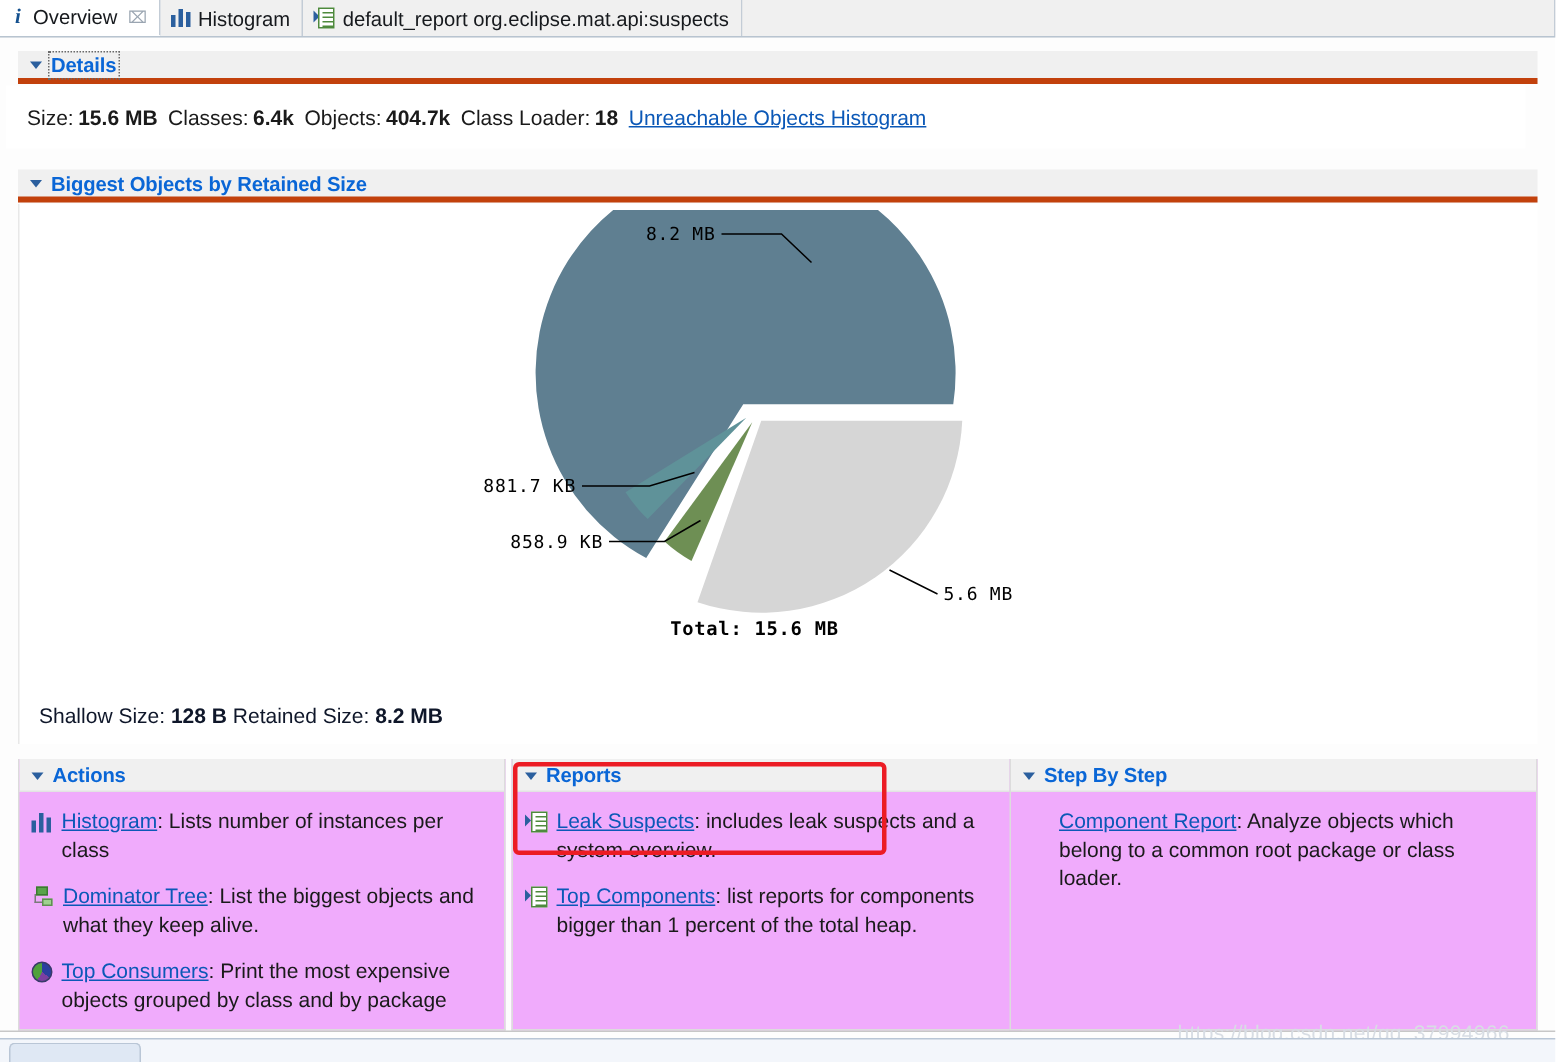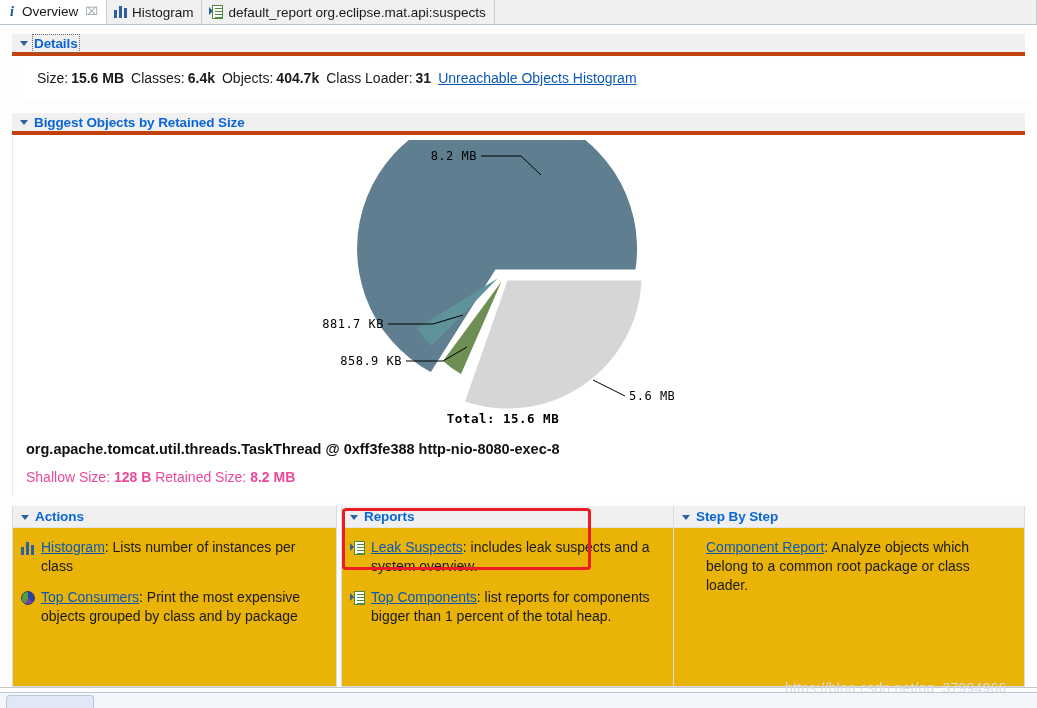--- a/index.html
+++ b/index.html
@@ -107,21 +107,21 @@
     letter-spacing: -0.1px;
   }
   .section-title.focused {
     outline: 1px dotted #6a6a6a;
     outline-offset: 1px;
   }
 
   
   #details-head { position: absolute; left: 12px; top: 34px; width: 1013px; }
   #details-body {
-    position: absolute; left: 23px; top: 57px; width: 1013px; height: 42px;
+    position: absolute; left: 4px; top: 57px; width: 1013px; height: 42px;
     background: #ffffff;
     display: flex; align-items: center;
     padding-left: 14px;
     font-size: 14px; color: #1a1a1a;
   }
   #details-body .k { font-weight: normal; }
   #details-body .v { font-weight: bold; margin-left: 3px; }
   #details-body .sep { display:inline-block; width: 7px; }
   a.link {
     color: #0b58b7; text-decoration: underline; cursor: pointer;
@@ -157,28 +157,28 @@
   }
   .leader { stroke: #000000; stroke-width: 1; fill: none; }
 
   #obj-title {
     position: absolute; left: 13px; top: 305px;
     font-size: 14.5px; font-weight: bold; color: #111111;
     white-space: nowrap;
   }
   #obj-sizes {
     position: absolute; left: 13px; top: 333px;
-    font-size: 14px; color: #ec4899; white-space: nowrap;
+    font-size: 14px; color: #0f172a; white-space: nowrap;
   }
   #obj-sizes b { font-weight: bold; }
 
   
   .panel {
     position: absolute; top: 506px;
-    background: #eab308;
+    background: #f0abfc;
     border: 1px solid #dcdcdc;
     border-top: none;
   }
   #panel-actions { left: 12px; width: 325px; height: 181px; }
   #panel-reports { left: 341px; width: 340px; height: 181px; }
   #panel-steps   { left: 673px; width: 352px; height: 181px; }
   .panel > .section-head { border-bottom: 1px solid #e3e3e3; }
 
   .panel-body {
     padding: 10px 10px 14px 8px;
@@ -298,21 +298,21 @@
     <span class="k">Size:</span>
     <span class="v">15.6 MB</span>
     <span class="sep"></span>
     <span class="k">Classes:</span>
     <span class="v">6.4k</span>
     <span class="sep"></span>
     <span class="k">Objects:</span>
     <span class="v">404.7k</span>
     <span class="sep"></span>
     <span class="k">Class Loader:</span>
-    <span class="v">31</span>
+    <span class="v">18</span>
     <span class="sep"></span>
     <a class="link">Unreachable Objects Histogram</a>
   </div>
 
   <div class="section-head" id="big-head">
     <span class="twisty"></span>
     <span class="section-title">Biggest Objects by Retained Size</span>
   </div>
 
   <div id="big-body">
@@ -335,21 +335,20 @@
 
         <text class="pielabel" x="184" y="20" text-anchor="end">8.2 MB</text>
         <text class="pielabel" x="91" y="188" text-anchor="end">881.7 KB</text>
         <text class="pielabel" x="109" y="225" text-anchor="end">858.9 KB</text>
         <text class="pielabel" x="336" y="260" text-anchor="start">5.6 MB</text>
 
         <text class="pietotal" x="210" y="283" text-anchor="middle">Total: 15.6 MB</text>
       </svg>
     </div>
 
-    <div id="obj-title">org.apache.tomcat.util.threads.TaskThread @ 0xff3fe388 http-nio-8080-exec-8</div>
 
     <div id="obj-sizes">
       <span>Shallow Size:</span>
       <b>128 B</b>
       <span>Retained Size:</span>
       <b>8.2 MB</b>
     </div>
   </div>
 
   <div class="panel" id="panel-actions">
@@ -361,20 +360,29 @@
 
       <div class="entry">
         <span class="ic-bars">
             <i></i>
             <i></i>
             <i></i>
           </span>
         <span class="etext"><a class="link">Histogram</a><span>: Lists number of instances per class</span></span>
       </div>
 
+      <div class="entry">
+        <span class="ic-tree">
+          <span class="ln"></span>
+            <span class="ln2"></span>
+            <span class="n1"></span>
+            <span class="n2"></span>
+        </span>
+        <span class="etext"><a class="link">Dominator Tree</a><span>: List the </span><b>biggest objects</b><span> and what they keep alive.</span></span>
+      </div>
 
       <div class="entry">
         <span class="ic-pie"></span>
         <span class="etext"><a class="link">Top Consumers</a><span>: Print the most </span><b>expensive objects</b><span> grouped by class and by package</span></span>
       </div>
 
     </div>
   </div>
 
   <div class="panel" id="panel-reports">

